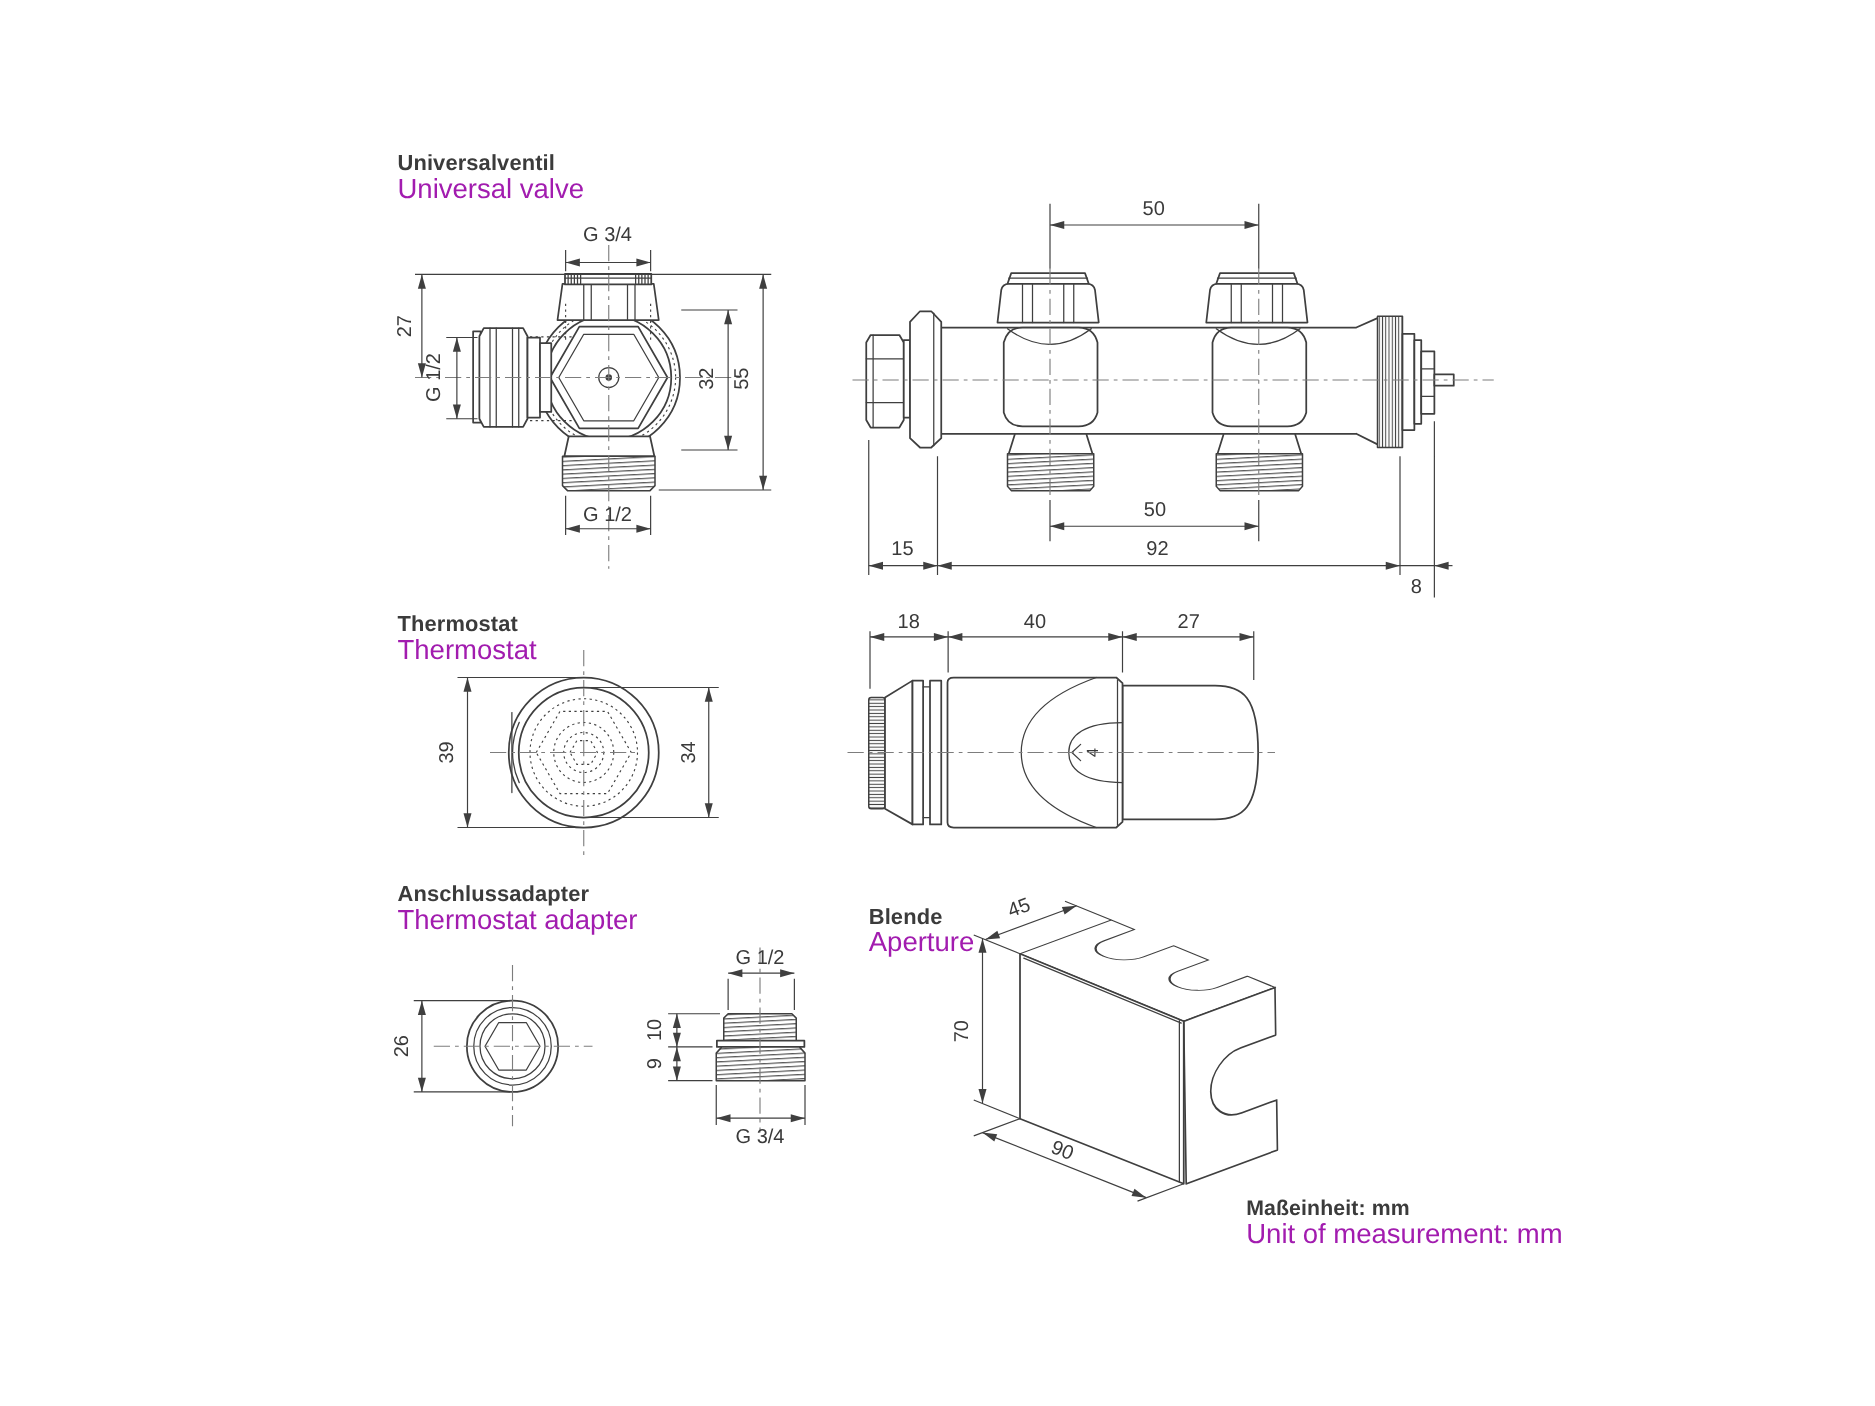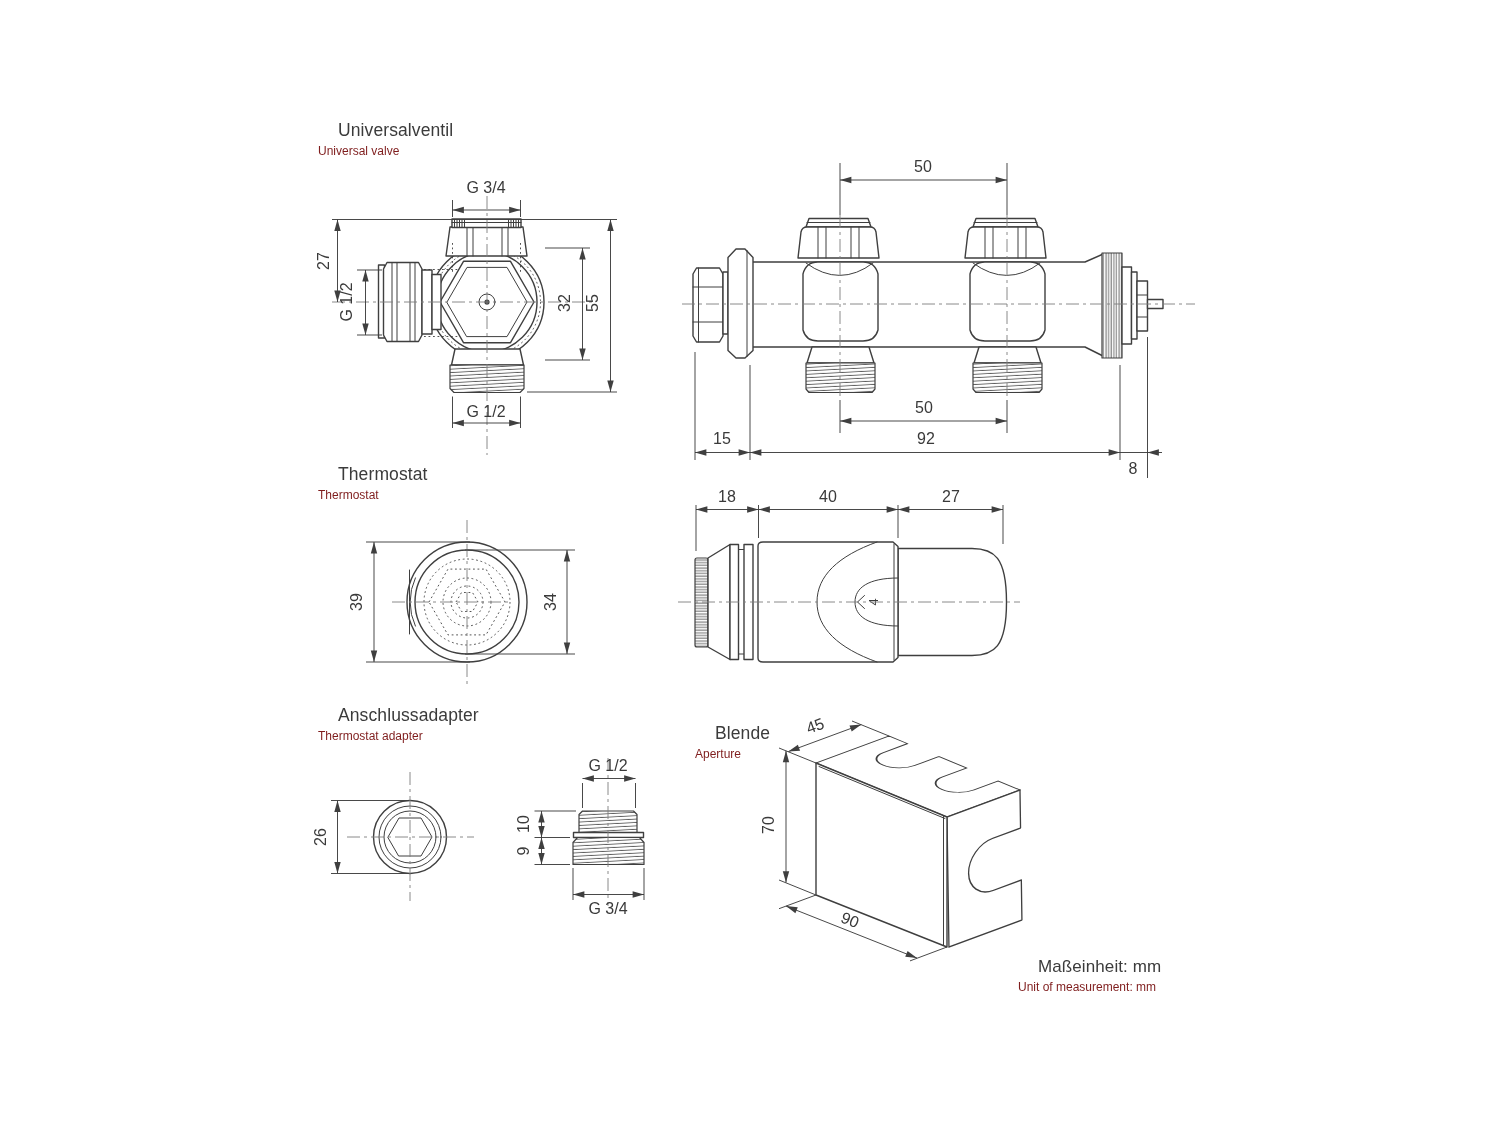--- a/index.html
+++ b/index.html
@@ -1,51 +1,51 @@
 <!DOCTYPE html>
 <html><head>
 <meta charset="utf-8">
 <style>
   html,body{margin:0;padding:0;background:#ffffff;}
   body{width:1500px;height:1125px;position:relative;font-family:"Liberation Sans",sans-serif;}
   #stage{position:absolute;left:0;top:0;}
   .ttl{position:absolute;color:#3b3b3b;}
-  .t1{font-weight:normal;font-size:17.5px;line-height:21px;letter-spacing:.1px;margin-left:20px;}
-  .t2{font-size:12px;line-height:20px;color:#7f1d1d;}
+  .t1{font-weight:bold;font-size:17.5px;line-height:21px;letter-spacing:.1px;}
+  .t2{font-size:22px;line-height:20px;color:#a21caf;}
   
   .ol{stroke:#3f3f3f;stroke-width:1.4;fill:none;stroke-linejoin:round;stroke-linecap:round;}
   .olf{stroke:#3f3f3f;stroke-width:1.4;fill:#ffffff;stroke-linejoin:round;}
   .d1{stroke:#3f3f3f;stroke-width:1;fill:none;stroke-linejoin:round;stroke-linecap:round;}
   .thr{stroke:#3f3f3f;stroke-width:1.2;stroke-linejoin:round;}
   .dim{stroke:#3f3f3f;stroke-width:.95;fill:none;}
   .cl{stroke:#7d7d7d;stroke-width:.9;fill:none;stroke-dasharray:13 4 3 4;}
   .dot{stroke:#3f3f3f;stroke-width:.9;fill:none;stroke-dasharray:1.8 2.7;}
   text.lb{font-family:"Liberation Sans",sans-serif;font-size:16px;fill:#3a3a3a;}
   text.sm{font-family:"Liberation Sans",sans-serif;font-size:13px;fill:#3a3a3a;}
 </style>
 </head>
 <body>
 
 <div class="ttl" style="left:318px;top:120px">
   <div class="t1">Universalventil</div>
   <div class="t2">Universal valve</div>
 </div>
-<div class="ttl" style="left:318px;top:464px">
+<div class="ttl" style="left:318px;top:489px">
   <div class="t1">Thermostat</div>
   <div class="t2">Thermostat</div>
 </div>
 <div class="ttl" style="left:318px;top:705px">
   <div class="t1">Anschlussadapter</div>
   <div class="t2">Thermostat adapter</div>
 </div>
 <div class="ttl" style="left:695px;top:723px">
   <div class="t1">Blende</div>
   <div class="t2">Aperture</div>
 </div>
-<div class="ttl" style="left:1018px;top:956px">
+<div class="ttl" style="left:997px;top:956px">
   <div class="t1" style="font-size:17px">Maßeinheit: mm</div>
   <div class="t2">Unit of measurement: mm</div>
 </div>
 
 <svg id="stage" width="1500" height="1125" viewBox="0 0 1500 1125" xmlns="http://www.w3.org/2000/svg" xmlns:xlink="http://www.w3.org/1999/xlink">
   <defs>
     <marker id="mS" orient="auto" markerUnits="userSpaceOnUse" markerWidth="12.5" markerHeight="9" refX="0.6" refY="4.5" viewBox="0 0 12.5 9">
       <path d="M12,1.3 L0.6,4.5 L12,7.7 Z" fill="#3f3f3f"></path>
     </marker>
     <marker id="mE" orient="auto" markerUnits="userSpaceOnUse" markerWidth="12.5" markerHeight="9" refX="11.9" refY="4.5" viewBox="0 0 12.5 9">

